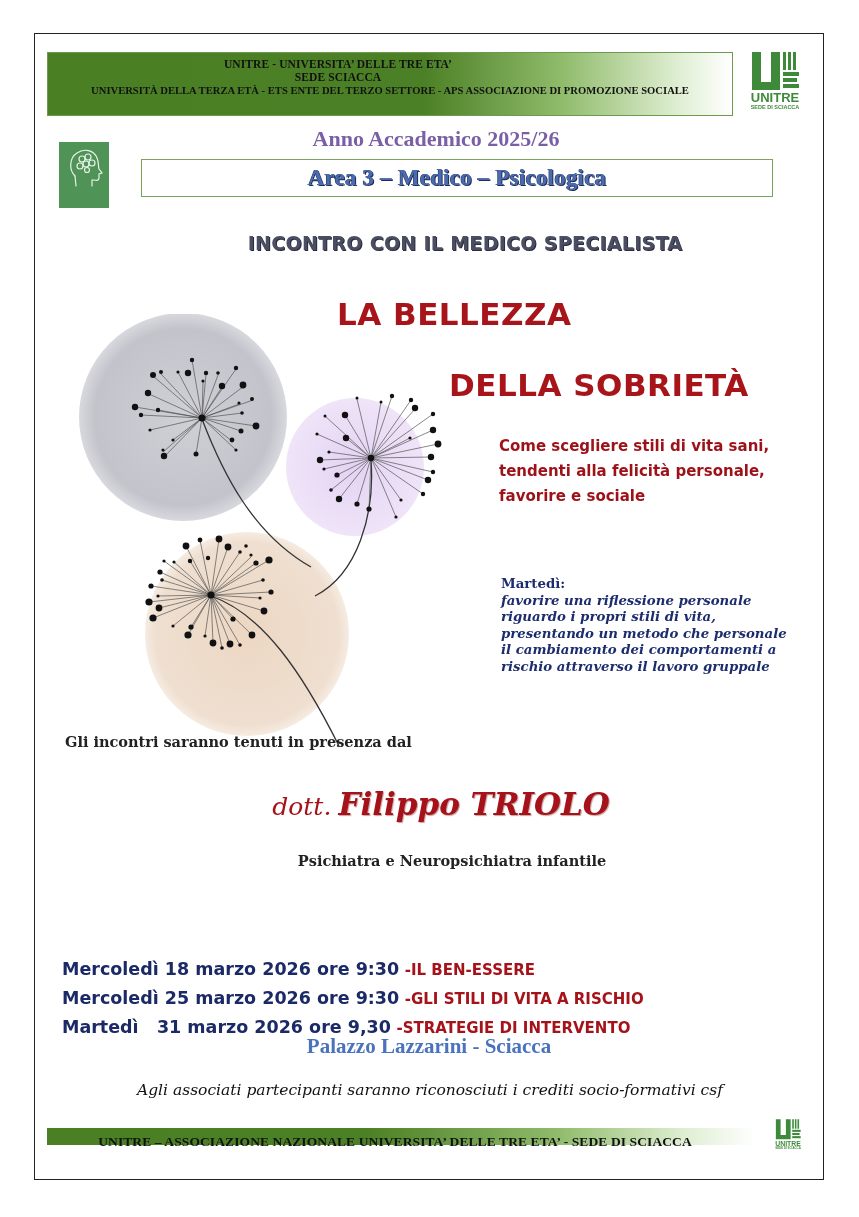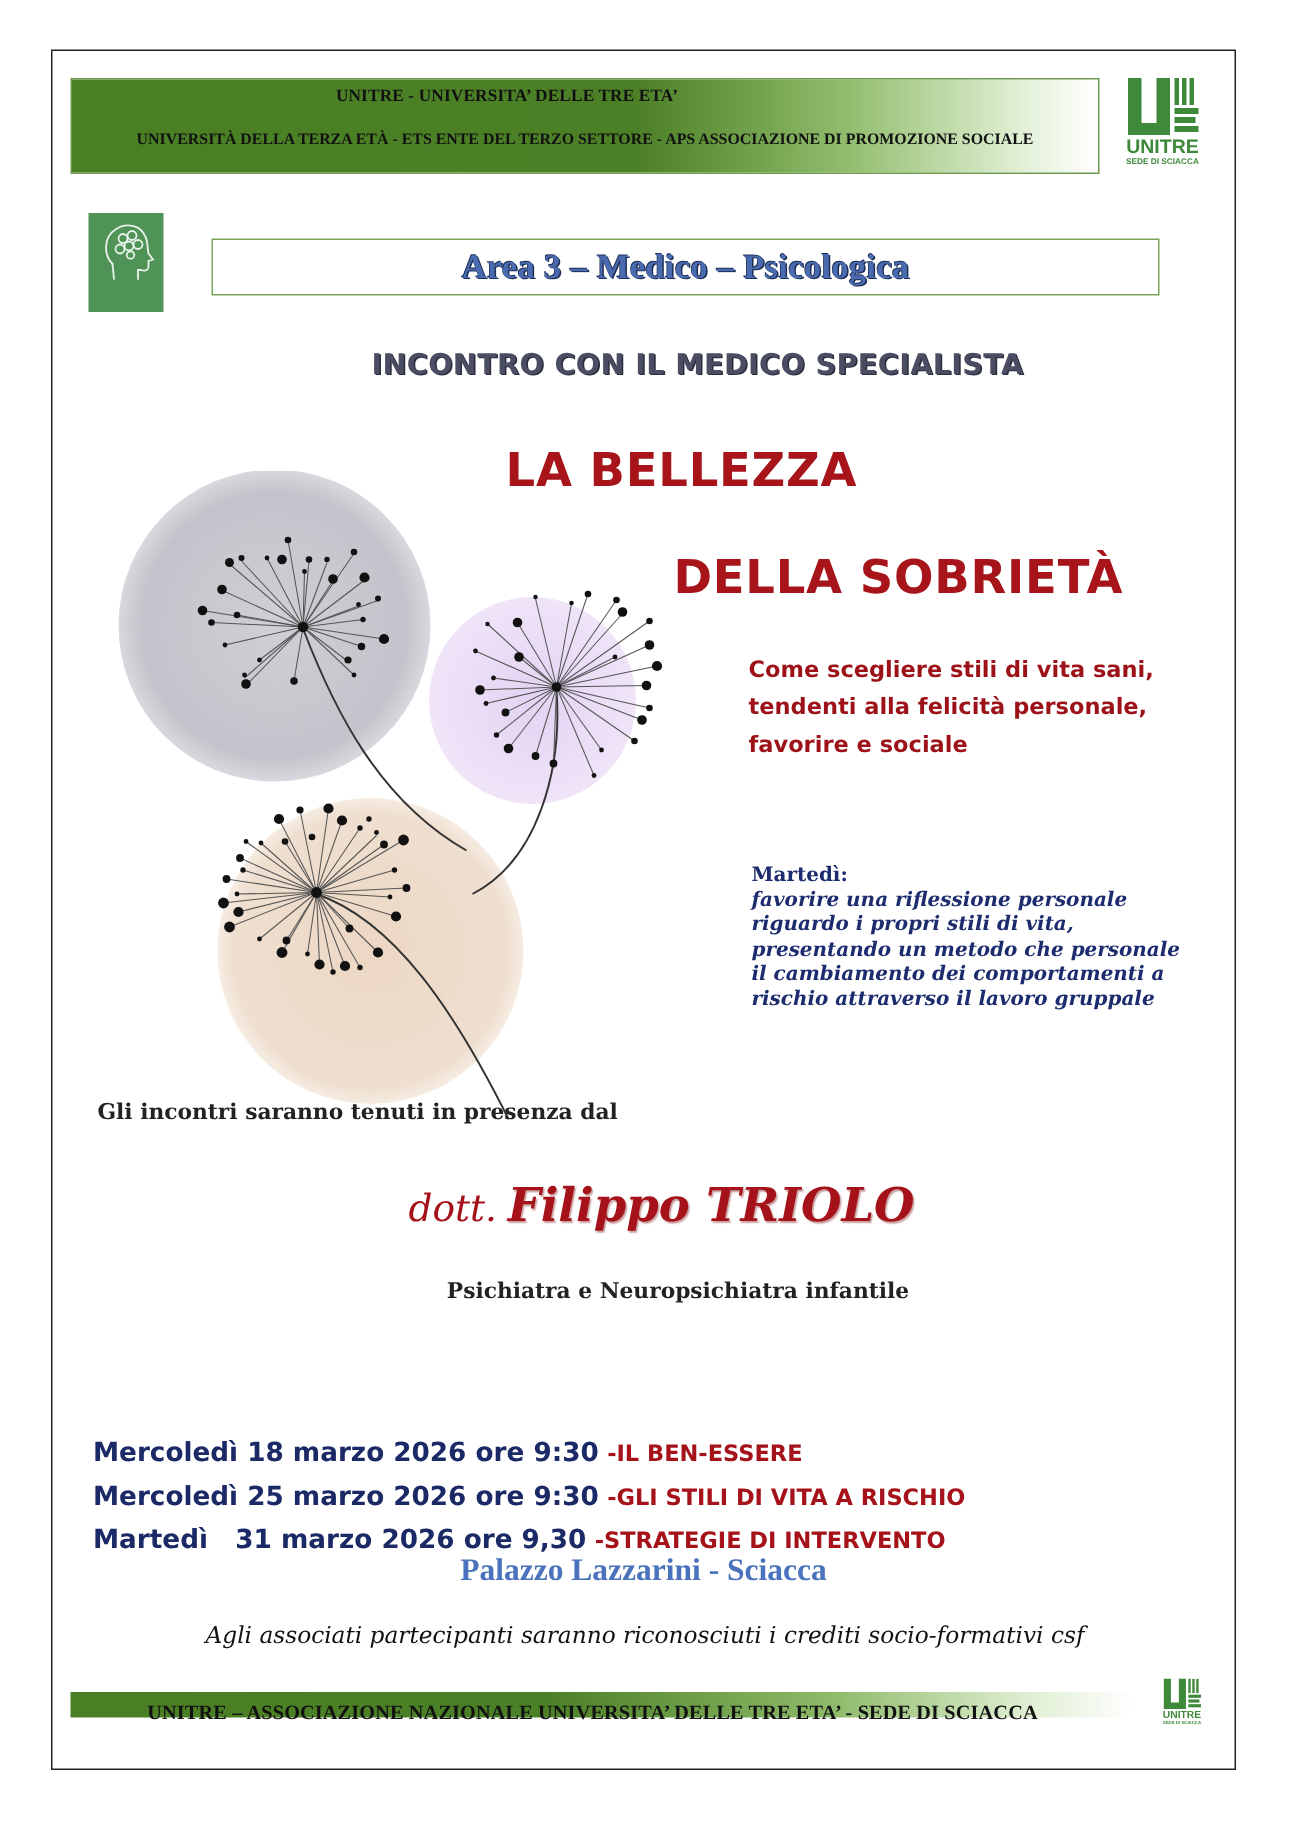--- a/index.html
+++ b/index.html
@@ -7,21 +7,21 @@
   .page { position: absolute; left: 34px; top: 33px; width: 790px; height: 1147px; border: 1.5px solid #222; box-sizing: border-box; background: #fff; padding-left: 40px; }
   .abs { position: absolute; }
 
   
   .top-banner { left: 12px; top: 18px; width: 686px; height: 64px;
     background: linear-gradient(90deg, #4a7f24 0%, #4c8026 55%, #8fbb6a 75%, #dfeed2 92%, #ffffff 100%);
     border: 1px solid #6e9a4f; box-sizing: border-box; text-align: center; color: #111; }
   .top-banner .l1, .top-banner .l2 { font-family: "Liberation Serif", serif; font-weight: bold; font-size: 11.5px; line-height: 13px; letter-spacing: 0.1px; }
   .top-banner .l1 { margin-top: 5px; margin-left: 120px; width: 340px; }
   .top-banner .l2 { margin-left: 120px; width: 340px; }
-  .top-banner .l3 { font-family: "Liberation Serif", serif; font-weight: bold; font-size: 10.6px; line-height: 13px; white-space: nowrap; margin-top: 16px; }
+  .top-banner .l3 { font-family: "Liberation Serif", serif; font-weight: bold; font-size: 10.6px; line-height: 13px; white-space: nowrap; margin-top: 0; }
 
   .logo { color: #3f8a3a; }
   .logo-top { left: 704px; top: 16px; width: 72px; height: 60px; }
   .logo-bot { left: 734px; top: 1084px; width: 38px; height: 32px; }
 
   .anno { left: 0; top: 92px; width: 790px; text-align: center; font-family: "Liberation Serif", serif; font-weight: bold; font-size: 22px; color: #7a5fa6; margin-left: 0; }
   .anno span { position: relative; left: 6px; }
 
   .brain-box { left: 24px; top: 108px; width: 50px; height: 66px; background: #4f9357; }
   .area-box { left: 106px; top: 125px; width: 632px; height: 38px; border: 1.5px solid #7aa35c; box-sizing: border-box; text-align: center; }
@@ -63,39 +63,41 @@
     text-align: center; }
   .bottom-banner span { font-family: "Liberation Serif", serif; font-weight: bold; font-size: 13.5px; line-height: 27px; color: #111; letter-spacing: 0.1px; white-space: nowrap; position: relative; left: -6px; }
 </style>
 </head>
 <body>
 
 <div class="page">
 
   <div class="abs top-banner">
     <div class="l1">UNITRE - UNIVERSITA’ DELLE TRE ETA’</div>
+    <div class="l2">SEDE SCIACCA</div>
     <div class="l3">UNIVERSITÀ DELLA TERZA ETÀ - ETS ENTE DEL TERZO SETTORE - APS ASSOCIAZIONE DI PROMOZIONE SOCIALE</div>
   </div>
 
   <div class="abs logo logo-top">
     <svg width="72" height="60" viewBox="0 0 72 60">
       <g fill="#3f8a3a">
         <path d="M13 2 h9 v30 h10 v-30 h9 v38 h-28 z"></path>
         <rect x="44" y="2" width="3" height="18"></rect>
         <rect x="49" y="2" width="3" height="18"></rect>
         <rect x="54" y="2" width="3" height="18"></rect>
         <rect x="44" y="22" width="16" height="4"></rect>
         <rect x="44" y="28" width="14" height="4"></rect>
         <rect x="44" y="34" width="16" height="4"></rect>
       </g>
       <text x="36" y="52" text-anchor="middle" font-family="Liberation Sans, sans-serif" font-weight="bold" font-size="13" fill="#3f8a3a">UNITRE</text>
       <text x="36" y="59" text-anchor="middle" font-family="Liberation Sans, sans-serif" font-weight="bold" font-size="5.5" fill="#3f8a3a">SEDE DI SCIACCA</text>
     </svg>
   </div>
 
+  <div class="abs anno"><span>Anno Accademico 2025/26</span></div>
 
   <div class="abs brain-box">
     <svg width="50" height="66" viewBox="0 0 50 66">
       <g fill="none" stroke="#e8f3ea" stroke-width="1.2" stroke-linecap="round">
         <path d="M16 34 C10 28 10 16 18 11 C25 6 35 8 38 16 C40 20 39 24 40 27 L43 31 L40 32 L40 36 C40 38 38 39 35 38 L33 38 L33 44"></path>
         <path d="M16 34 L17 44"></path>
         <circle cx="23" cy="17" r="3"></circle>
         <circle cx="29" cy="15" r="3"></circle>
         <circle cx="33" cy="21" r="3"></circle>
         <circle cx="27" cy="22" r="3"></circle>

